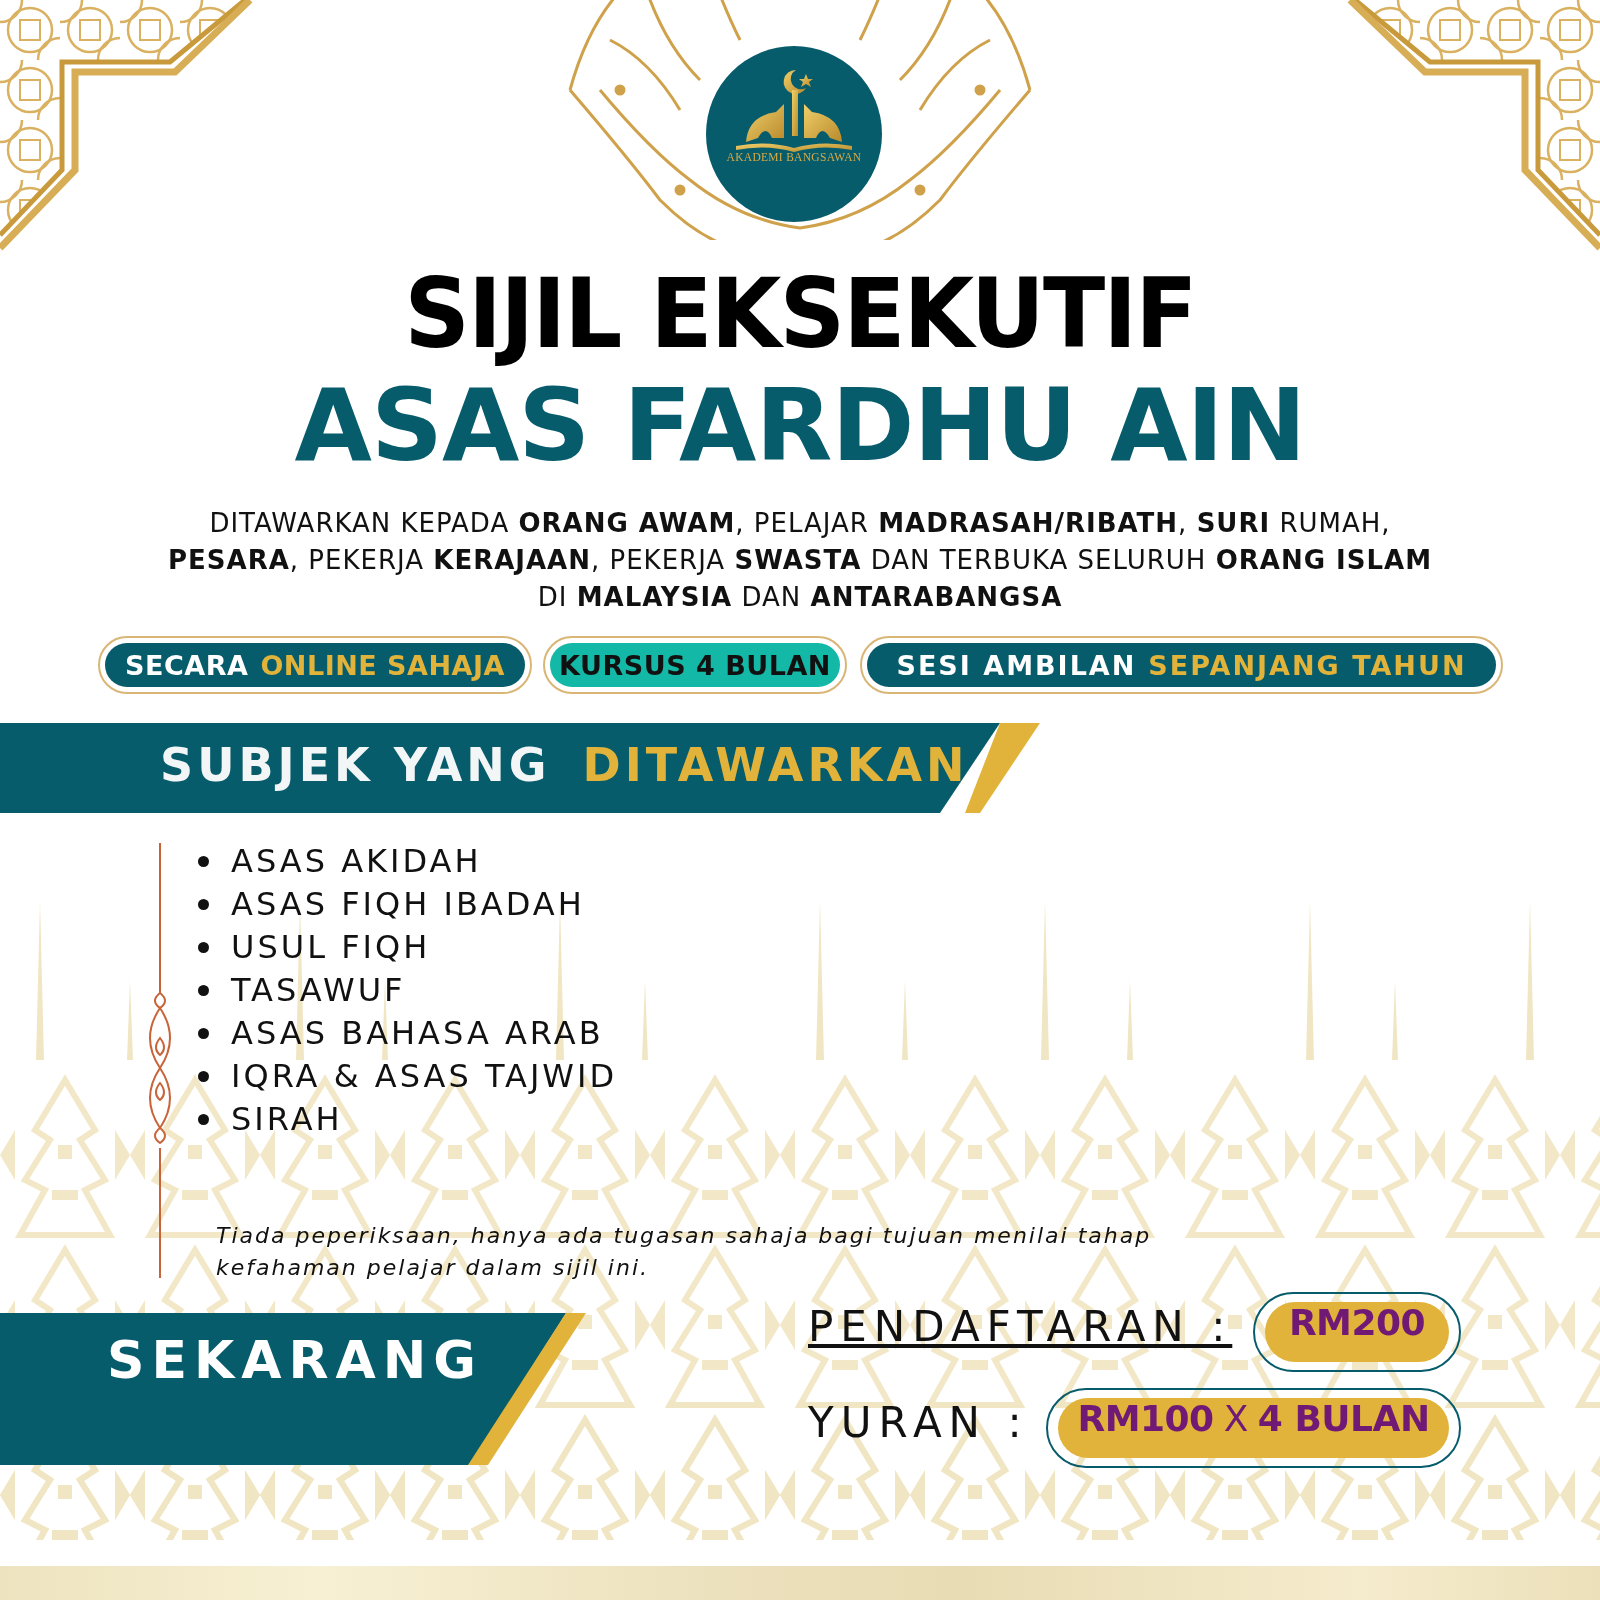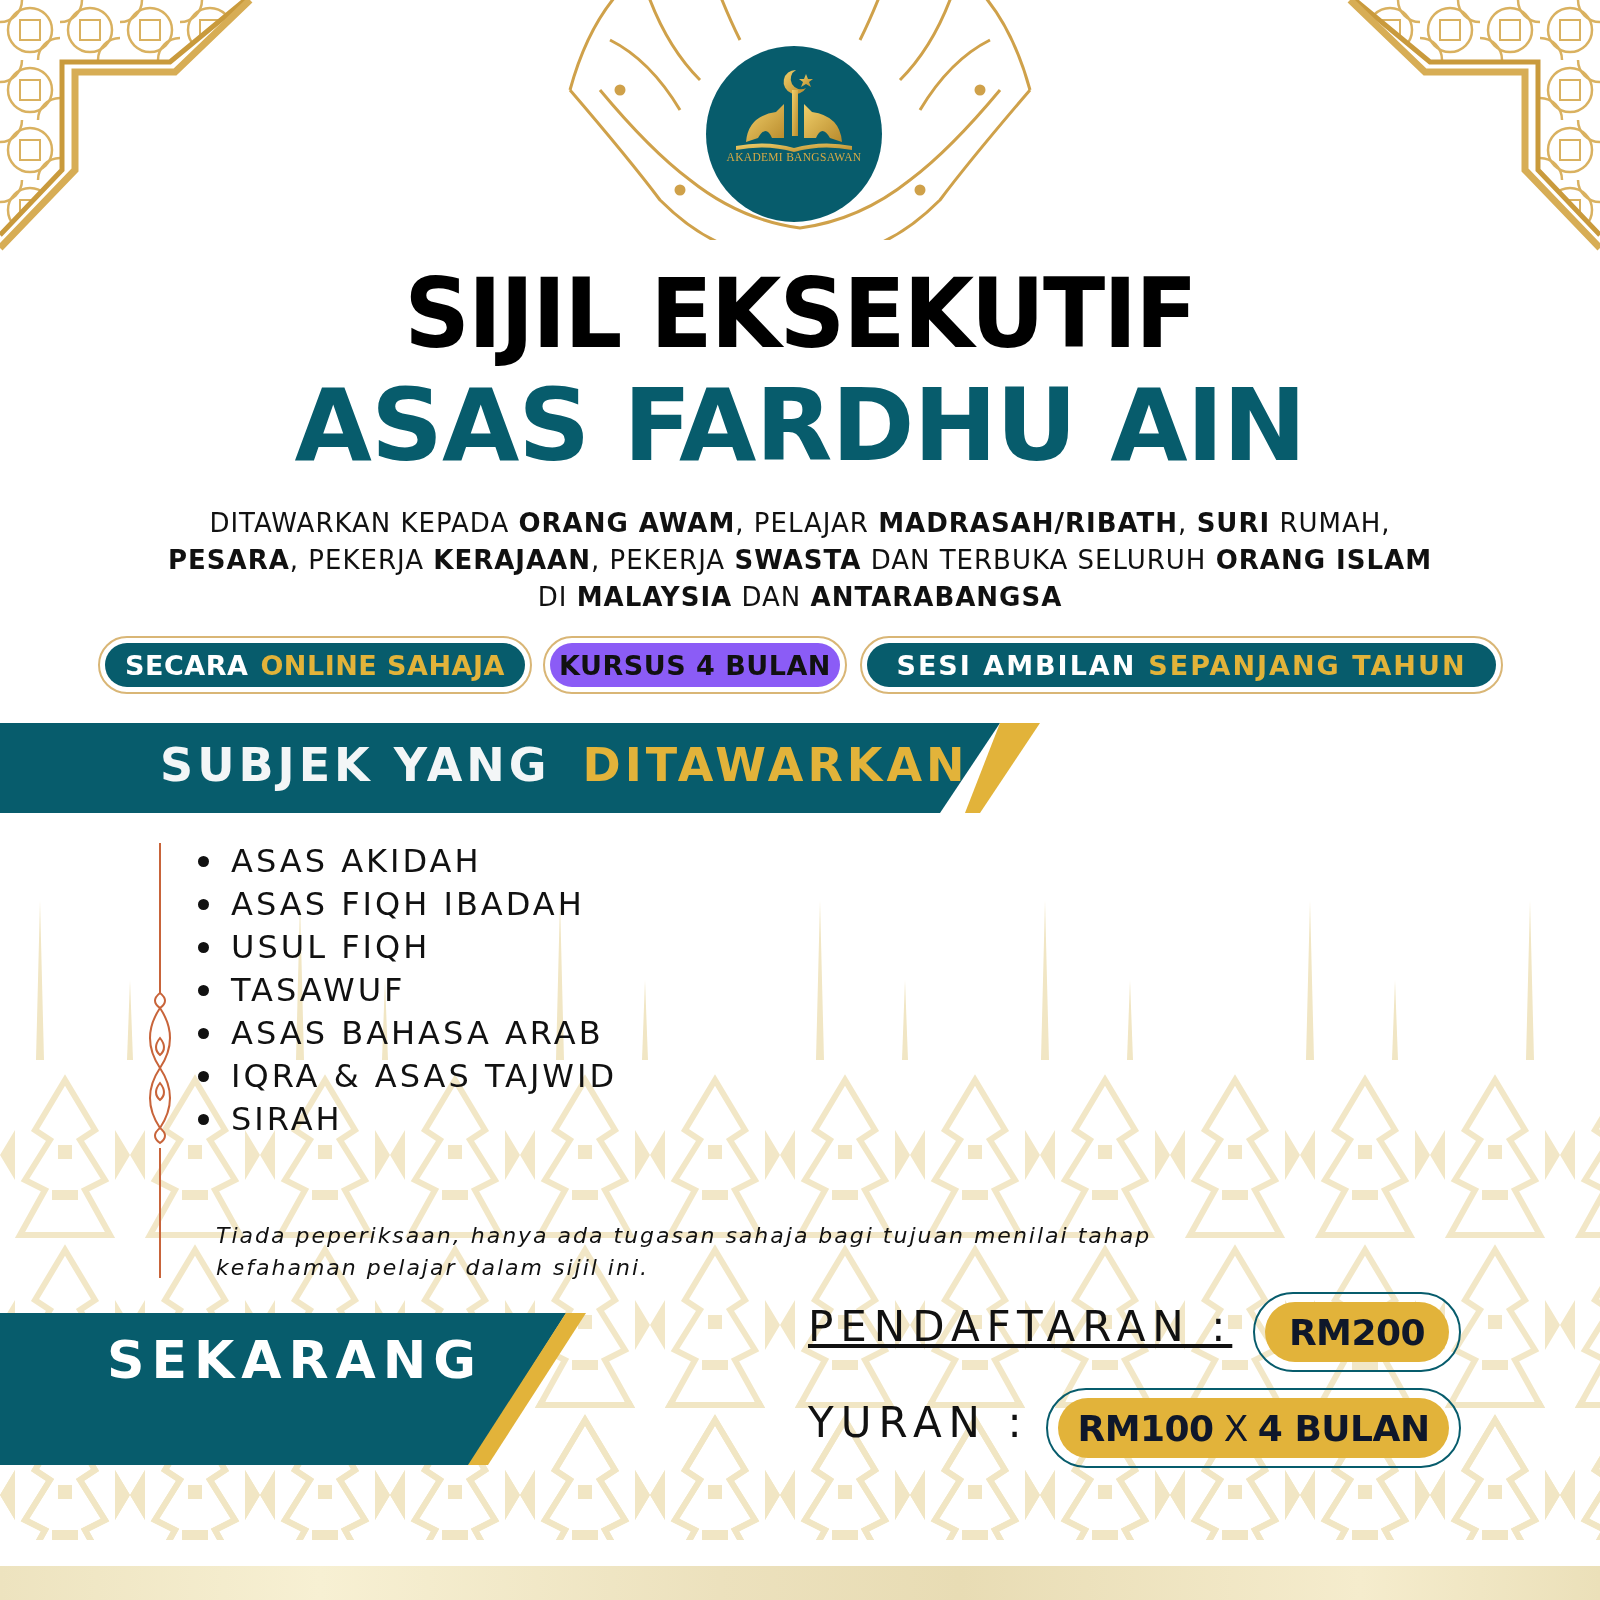--- a/index.html
+++ b/index.html
@@ -21,40 +21,40 @@
 
   .title1 { left:0; width:1600px; top:262px; text-align:center; font-family:"DejaVu Sans", sans-serif; font-weight:bold; font-size:96px; line-height:104px; color:#000; letter-spacing:-2px; transform:scaleX(0.95); }
   .title2 { left:0; width:1600px; top:372px; text-align:center; font-family:"DejaVu Sans", sans-serif; font-weight:bold; font-size:100px; line-height:108px; color:#075c6c; letter-spacing:-1px; }
 
   .desc { left:150px; width:1300px; top:505px; text-align:center; font-family:"DejaVu Sans", sans-serif; font-size:26px; line-height:37px; color:#111; letter-spacing:1px; }
   .desc b { font-weight:bold; }
 
   .pill { top:636px; height:58px; border:2px solid #d9b676; border-radius:30px; box-sizing:border-box; padding:5px; }
   .pill-inner { height:100%; border-radius:24px; display:flex; align-items:center; justify-content:center; font-family:"DejaVu Sans", sans-serif; font-weight:bold; font-size:27px; letter-spacing:0.5px; }
   .pill-teal .pill-inner { background:#075c6c; color:#ffffff; }
-  .pill-gold .pill-inner { background:#8b5cf6; color:#111; }
+  .pill-gold .pill-inner { background:#14b8a6; color:#111; }
   .gold-text { color:#e2b33a;margin-left:12px; }
 
   .subjek-band { left:0; top:723px; width:1040px; height:90px; }
   .subjek-title { left:160px; top:735px; font-family:"DejaVu Sans", sans-serif; font-weight:bold; font-size:46px; line-height:60px; letter-spacing:4px; color:#f3f6f7; }
 
   .ornament { left:140px; top:843px; width:40px; height:435px; }
 
   .subject-list { left:190px; top:840px; margin:0; padding:0; list-style:none; }
   .subject-list li { font-family:"DejaVu Sans", sans-serif; font-size:32px; line-height:43px; letter-spacing:3px; color:#111; display:flex; align-items:center; }
   .bullet { display:inline-block; width:11px; height:11px; border-radius:50%; background:#111; margin:0 22px 0 8px; }
 
   .note { left:196px; top:1220px; width:1000px; font-family:"DejaVu Sans", sans-serif; font-style:italic; font-size:22px; line-height:32px; letter-spacing:2px; color:#111;margin-left:20px; }
 
   .daftar-band { left:0; top:1313px; width:600px; height:152px; }
   .daftar-text { left:107px; top:1330px; font-family:"DejaVu Sans", sans-serif; font-weight:bold; font-size:52px; line-height:60px; letter-spacing:7px; color:#ffffff; }
 
   .fee-label { font-family:"DejaVu Sans", sans-serif; font-size:42px; letter-spacing:7px; color:#111; }
   .fee-pill { border:2px solid #075c6c; border-radius:40px; box-sizing:border-box; padding:8px 10px; }
-  .fee-pill-inner { height:100%; background:#e2b33a; border-radius:30px; display:flex; align-items:center; justify-content:center; font-family:"DejaVu Sans", sans-serif; font-weight:bold; font-size:36px; color:#0f172a; letter-spacing:-0.5px; }
+  .fee-pill-inner { height:100%; background:#e2b33a; border-radius:30px; display:flex; align-items:flex-start; justify-content:center; font-family:"DejaVu Sans", sans-serif; font-weight:bold; font-size:36px; color:#701a75; letter-spacing:-0.5px; }
   .fee-pill-inner .x { font-weight:normal; margin:0 10px; }
 </style>
 </head>
 <body>
 
 <svg class="abs songket" viewBox="0 0 1600 640" preserveAspectRatio="none">
   <defs>
     <pattern id="weave" x="0" y="0" width="130" height="170" patternUnits="userSpaceOnUse">
       <path d="M65 10 L95 60 L80 70 L105 110 L85 120 L110 165 L20 165 L45 120 L25 110 L50 70 L35 60 Z" fill="none" stroke="#f1e6c4" stroke-width="6"></path>
       <rect x="58" y="75" width="14" height="14" fill="#f1e6c4"></rect>

